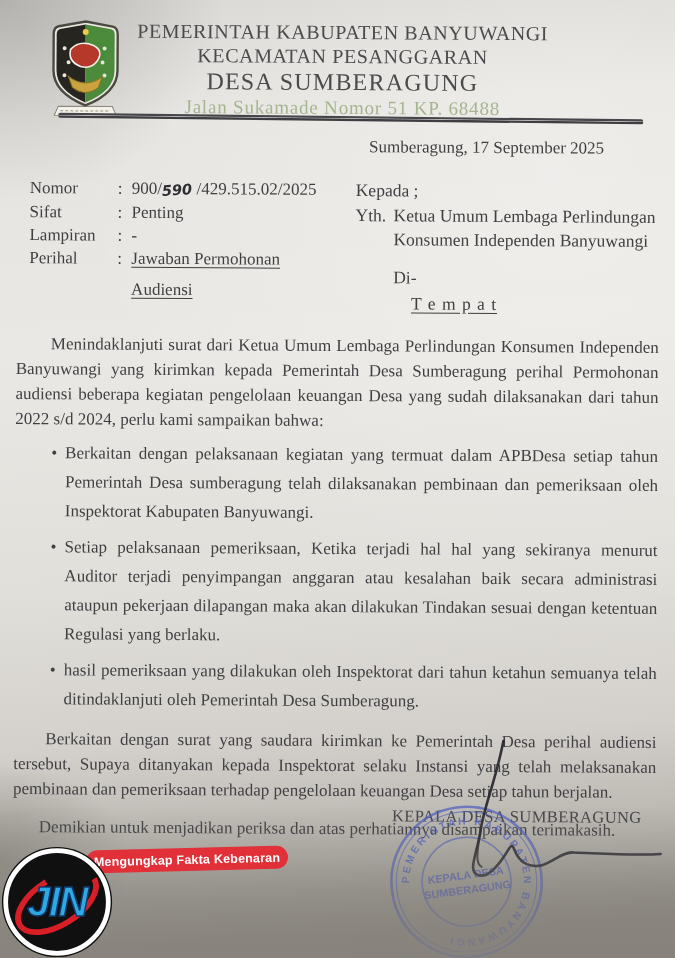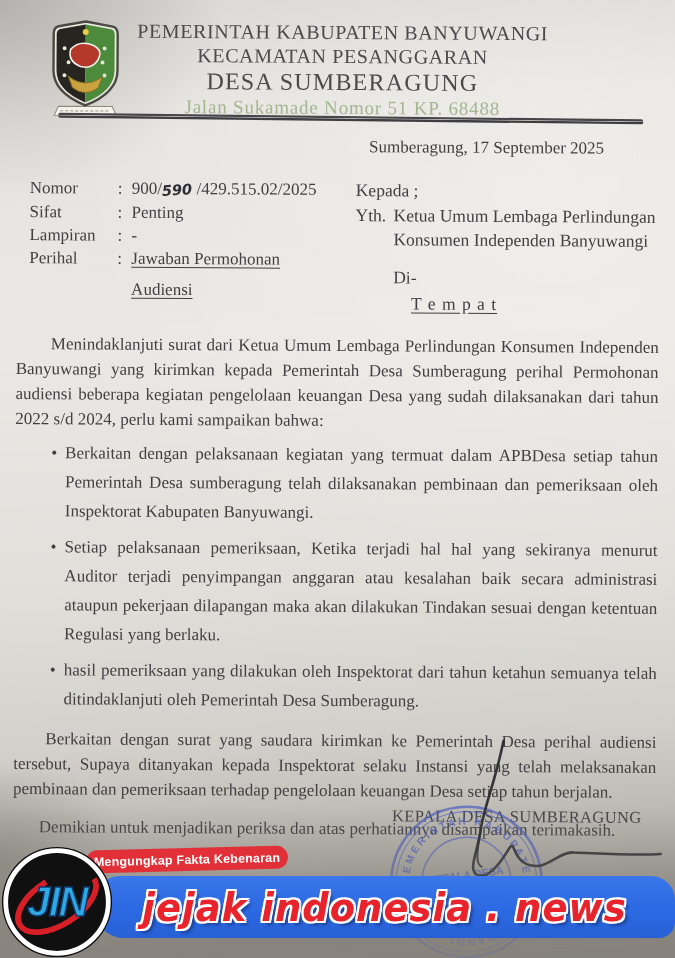--- a/index.html
+++ b/index.html
@@ -185,23 +185,20 @@
                C138,237 133,256 149,263 C169,271 180,250 196,251 C226,252 258,254 283,252" fill="none" stroke="#26262c" stroke-width="2.6" stroke-linecap="round" opacity=".92"></path>
       <path d="M103,228 C101,244 96,262 104,266" fill="none" stroke="#26262c" stroke-width="2" stroke-linecap="round" opacity=".85"></path>
     </svg>
   </div>
 
   <div class="shade"></div>
 
   <div class="band">
     <span>Mengungkap Fakta Kebenaran</span>
   </div>
-  <div class="banner">
-    <span class="site">jejak indonesia . news</span>
-  </div>
   <svg class="jin" viewBox="0 0 120 120">
     <circle cx="60" cy="60" r="58" fill="#101010"></circle>
     <circle cx="60" cy="60" r="54" fill="none" stroke="#ffffff" stroke-width="5"></circle>
     <g transform="rotate(-32 60 60)">
       <ellipse cx="60" cy="60" rx="46" ry="24" fill="none" stroke="#d81f28" stroke-width="6" stroke-dasharray="170 70"></ellipse>
     </g>
     <text x="60" y="75" text-anchor="middle" font-size="44" font-style="italic" font-weight="bold" fill="#2fa9e4" stroke="#0e3a6e" stroke-width="1.6" letter-spacing="-2">JIN</text>
   </svg>
 </div>
 

